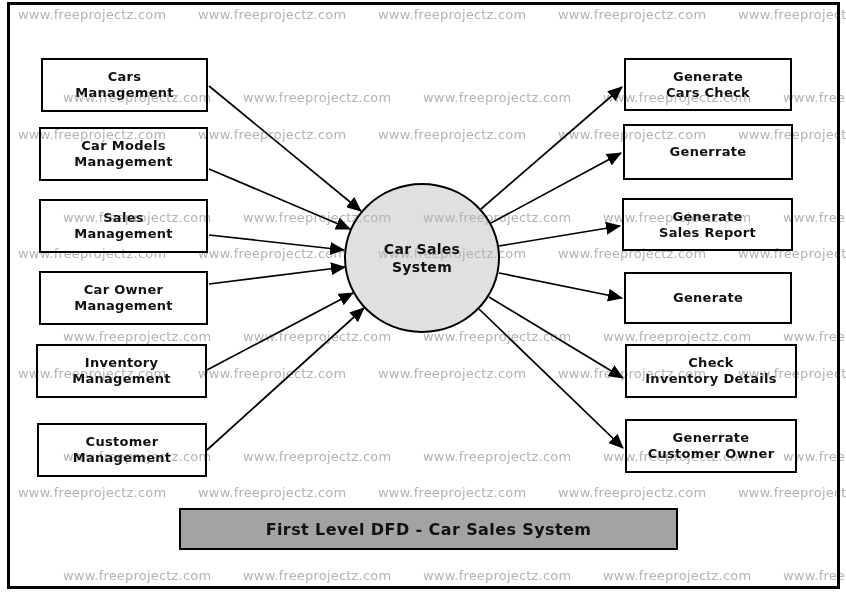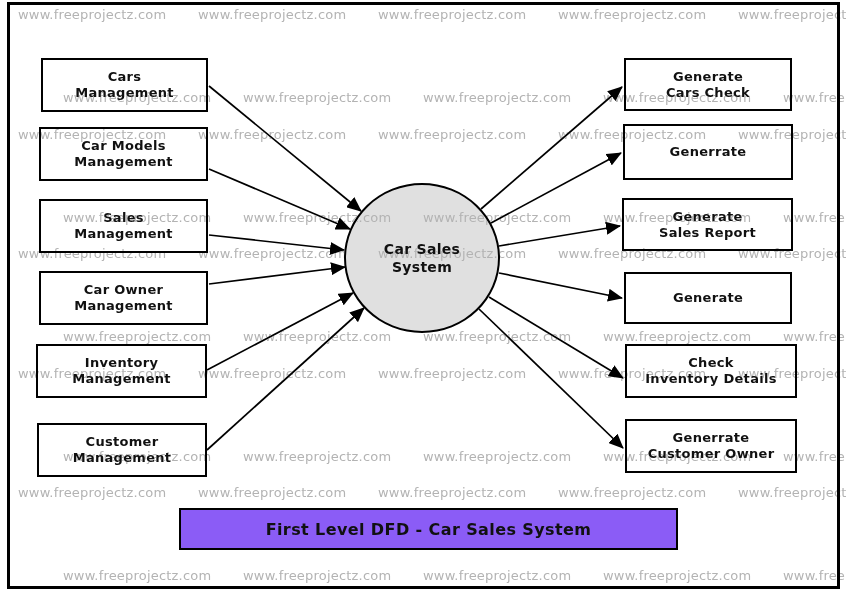--- a/index.html
+++ b/index.html
@@ -24,21 +24,21 @@
   .process{
     position:absolute;left:344px;top:183px;width:156px;height:150px;
     background:#e0e0e0;border:2px solid #000;border-radius:50%;
     box-sizing:border-box;display:flex;flex-direction:column;
     align-items:center;justify-content:center;
     font-size:14px;font-weight:bold;color:#111;line-height:18px;
     text-align:center;letter-spacing:0.3px;
   }
   .titlebox{
     position:absolute;left:179px;top:508px;width:499px;height:42px;
-    border:2px solid #000;box-sizing:border-box;background:#8b5cf6;
+    border:2px solid #000;box-sizing:border-box;background:#a3a3a3;
     display:flex;align-items:center;justify-content:center;
     font-size:16px;font-weight:bold;color:#111;letter-spacing:0.4px;
   }
   .wm-layer{position:absolute;left:8px;top:0;width:846px;height:593px;pointer-events:none;}
   .wm{
     position:absolute;font-size:13px;color:#b3b3b3;white-space:nowrap;
     mix-blend-mode:darken;letter-spacing:0.2px;
   }
 </style>
 </head>

